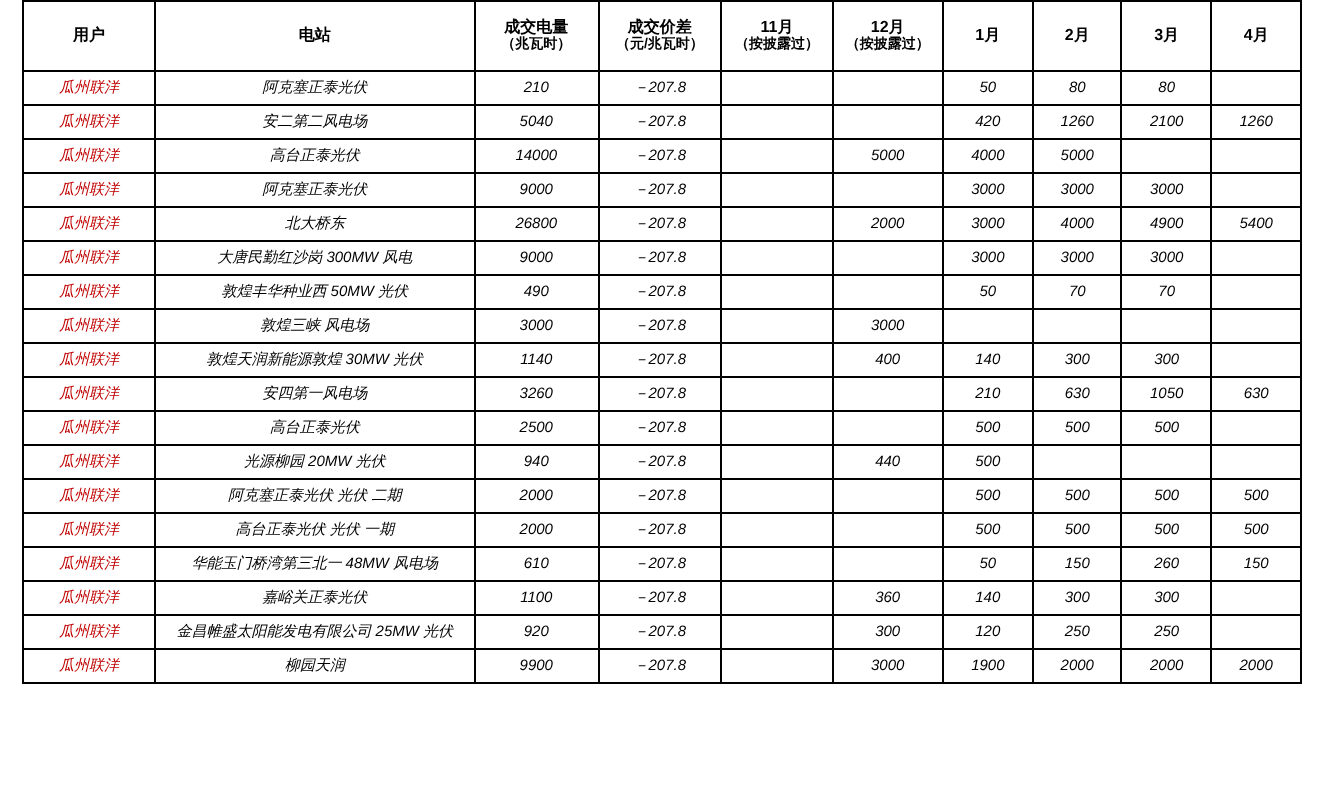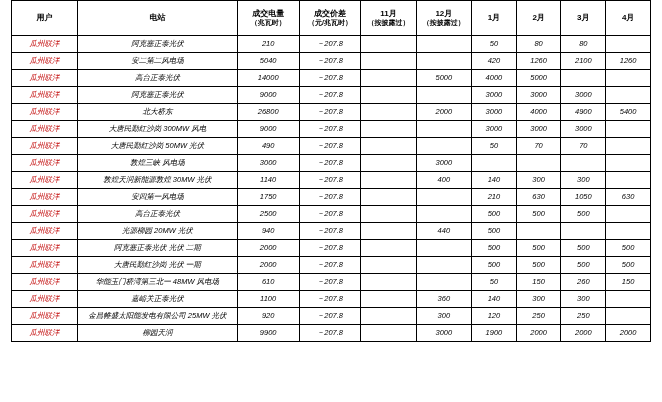--- a/index.html
+++ b/index.html
@@ -202,21 +202,21 @@
           <td>－207.8</td>
           <td></td>
           <td></td>
           <td>3000</td>
           <td>3000</td>
           <td>3000</td>
           <td></td>
         </tr>
       <tr>
           <td class="user">瓜州联洋</td>
-          <td class="plant">大唐民勤红沙岗 50MW 光伏</td>
+          <td class="plant">敦煌丰华种业西 50MW 光伏</td>
           <td>490</td>
           <td>－207.8</td>
           <td></td>
           <td></td>
           <td>50</td>
           <td>70</td>
           <td>70</td>
           <td></td>
         </tr>
       <tr>
@@ -239,21 +239,21 @@
           <td></td>
           <td>400</td>
           <td>140</td>
           <td>300</td>
           <td>300</td>
           <td></td>
         </tr>
       <tr>
           <td class="user">瓜州联洋</td>
           <td class="plant">安四第一风电场</td>
-          <td>1750</td>
+          <td>3260</td>
           <td>－207.8</td>
           <td></td>
           <td></td>
           <td>210</td>
           <td>630</td>
           <td>1050</td>
           <td>630</td>
         </tr>
       <tr>
           <td class="user">瓜州联洋</td>
@@ -286,21 +286,21 @@
           <td>－207.8</td>
           <td></td>
           <td></td>
           <td>500</td>
           <td>500</td>
           <td>500</td>
           <td>500</td>
         </tr>
       <tr>
           <td class="user">瓜州联洋</td>
-          <td class="plant">大唐民勤红沙岗 光伏 一期</td>
+          <td class="plant">高台正泰光伏 光伏 一期</td>
           <td>2000</td>
           <td>－207.8</td>
           <td></td>
           <td></td>
           <td>500</td>
           <td>500</td>
           <td>500</td>
           <td>500</td>
         </tr>
       <tr>

